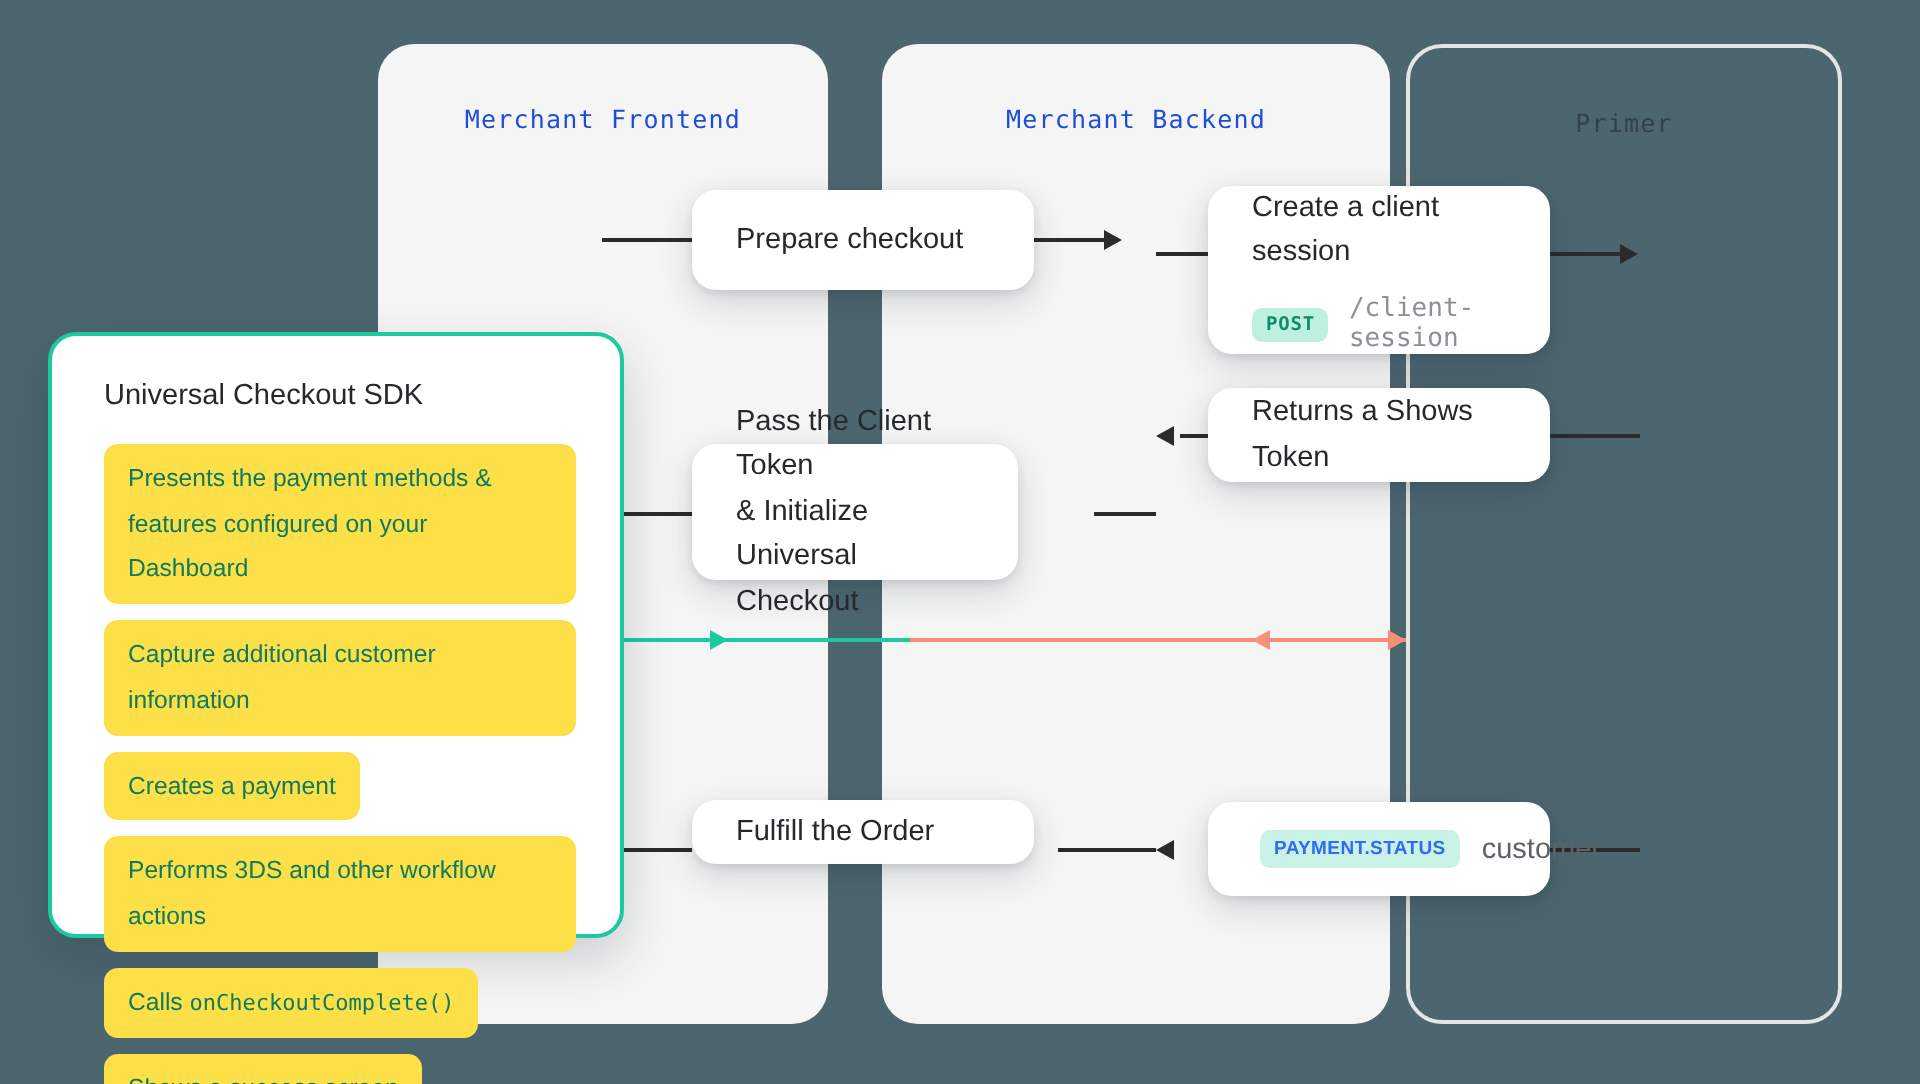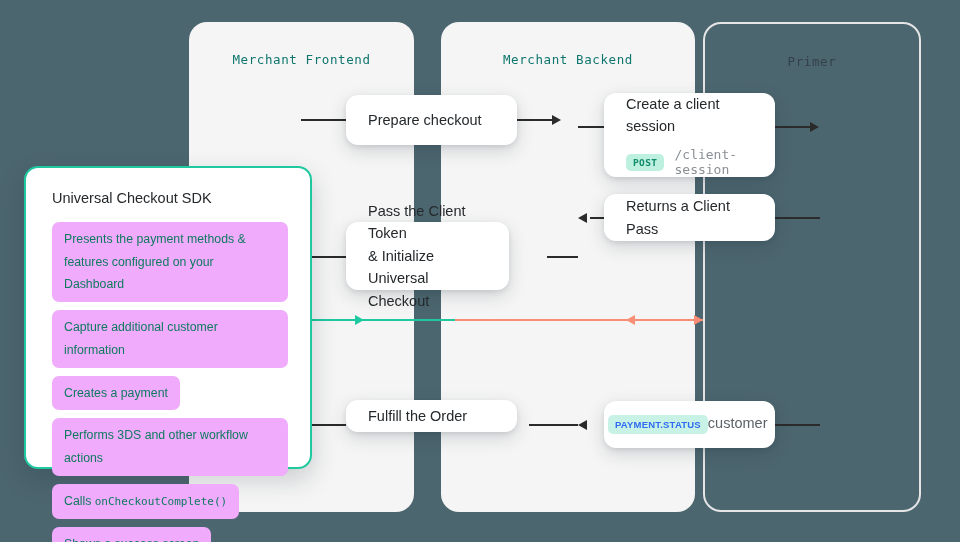--- a/index.html
+++ b/index.html
@@ -37,21 +37,21 @@
   }
   .lane-title {
     position: absolute;
     top: 30px;
     left: 0;
     width: 100%;
     text-align: center;
     font-family: "DejaVu Sans Mono", monospace;
     font-size: 12.5px;
     letter-spacing: 0.6px;
-    color: #0f766e;
+    color: #1d4ed8;
   }
   .lane-title.on-dark { color: #35414a; }
 
   
   .conn {
     position: absolute;
     height: 2px;
     background: #2b2b2b;
   }
   .conn.teal  { background: #1fc9a0; height: 2px; }
@@ -103,23 +103,23 @@
     padding: 3px 7px;
     border-radius: 5px;
   }
   .endpoint-path {
     font-family: "DejaVu Sans Mono", monospace;
     font-size: 13px;
     color: #8a9096;
   }
   .webhook-row {
     display: flex;
-    align-items: flex-start;
-    gap: 0;
-    padding: 0 4px;
+    align-items: center;
+    gap: 11px;
+    padding: 0 26px;
   }
   .event-pill {
     background: #c8f2e6;
     color: #2f6bf3;
     font-family: "Liberation Sans", sans-serif;
     font-size: 9.5px;
     font-weight: bold;
     letter-spacing: 0.2px;
     padding: 4px 7px;
     border-radius: 5px;
@@ -137,21 +137,21 @@
     border-radius: 14px;
     box-shadow: 0 10px 26px rgba(20,35,45,0.20);
     padding: 22px 22px 20px 26px;
   }
   #sdk-title {
     font-size: 14.5px;
     color: #25292c;
     margin-bottom: 16px;
   }
   .sdk-item {
-    background: #f0abfc;
+    background: #fde047;
     color: #0f7a5e;
     border-radius: 7px;
     font-size: 12.3px;
     line-height: 1.85;
     padding: 6px 12px;
     margin-bottom: 8px;
     display: inline-block;
   }
   .sdk-item.wide { display: block; }
   .mono {
@@ -197,21 +197,21 @@
   <div class="card" style="left:346px; top:95px; width:171px; height:50px;">
     <div class="card-line">Prepare checkout</div>
   </div>
 
   <div class="conn" style="left:590px; top:217px; width:40px;"></div>
   <div class="arrowhead arrow-left" style="left:578px; top:213px;"></div>
 
   <div class="conn" style="left:775px; top:217px; width:45px;"></div>
 
   <div class="card" style="left:604px; top:194px; width:171px; height:47px;">
-    <div class="card-line">Returns a Client Pass</div>
+    <div class="card-line">Returns a Shows Token</div>
   </div>
 
   <div class="conn" style="left:301px; top:256px; width:45px;"></div>
   <div class="arrowhead arrow-left" style="left:290px; top:252px;"></div>
 
   <div class="conn" style="left:547px; top:256px; width:31px;"></div>
 
   <div class="card" style="left:346px; top:222px; width:163px; height:68px;">
     <div class="card-line">Pass the Client Token</div>
     <div class="card-line">&amp; Initialize Universal Checkout</div>

